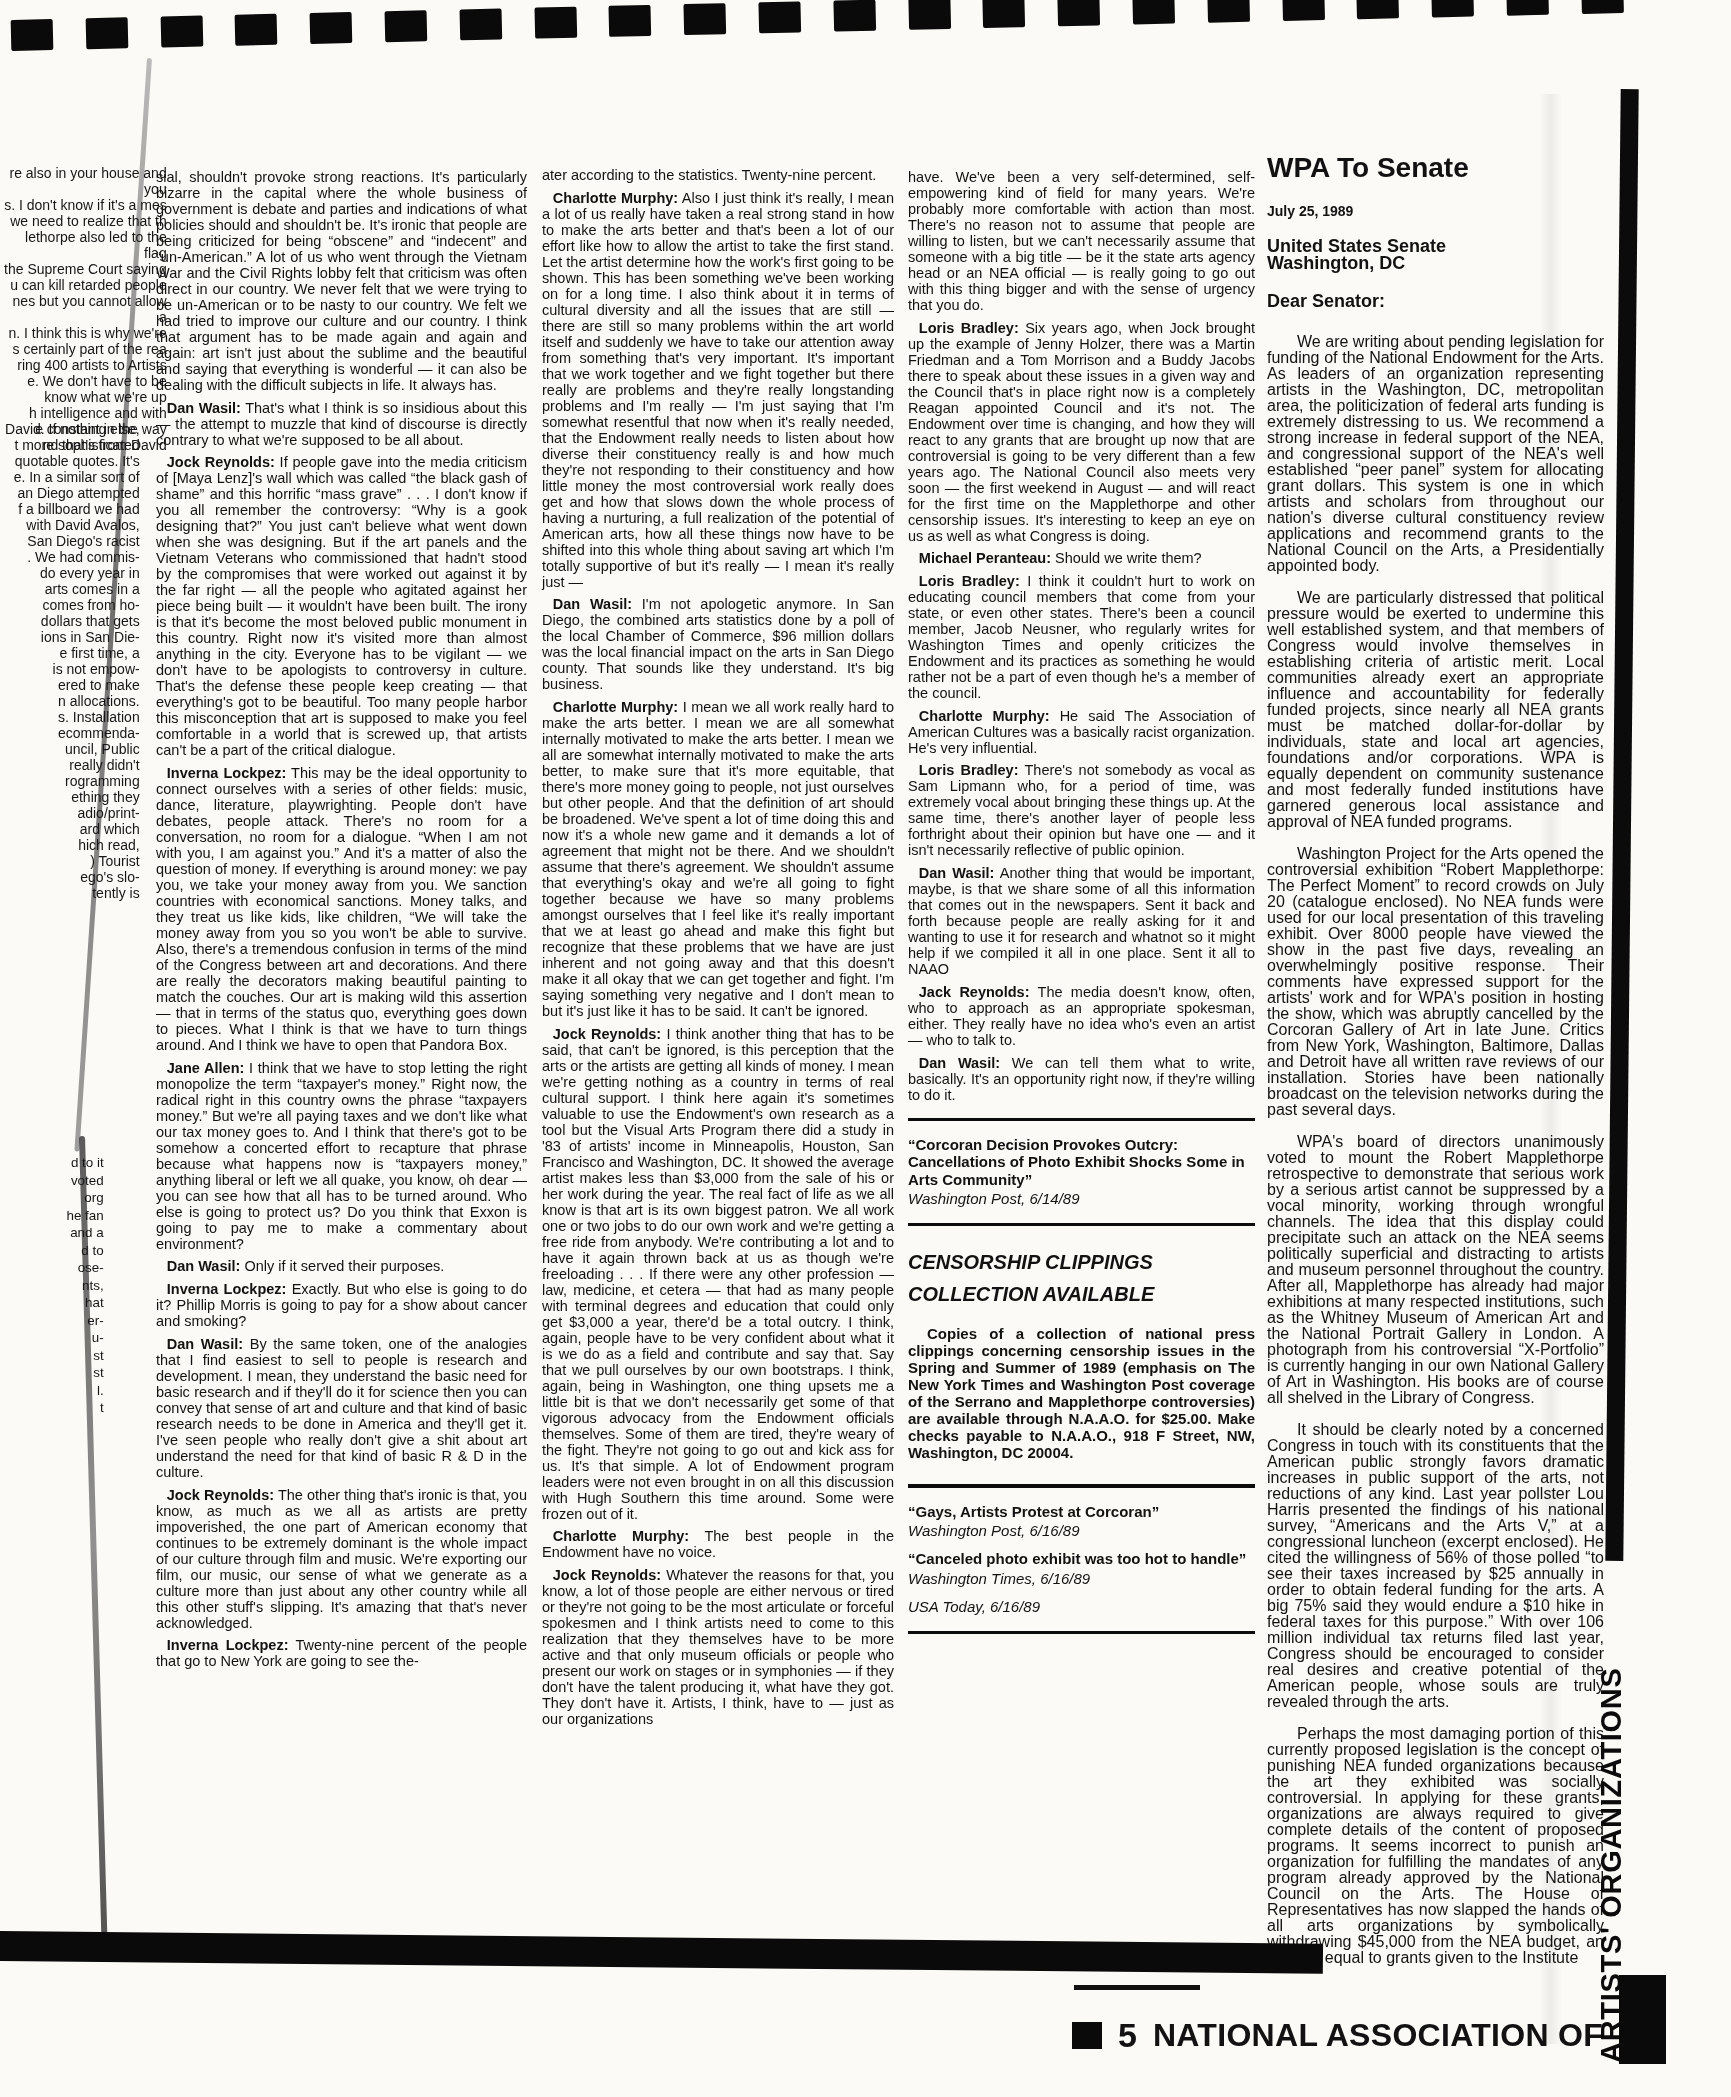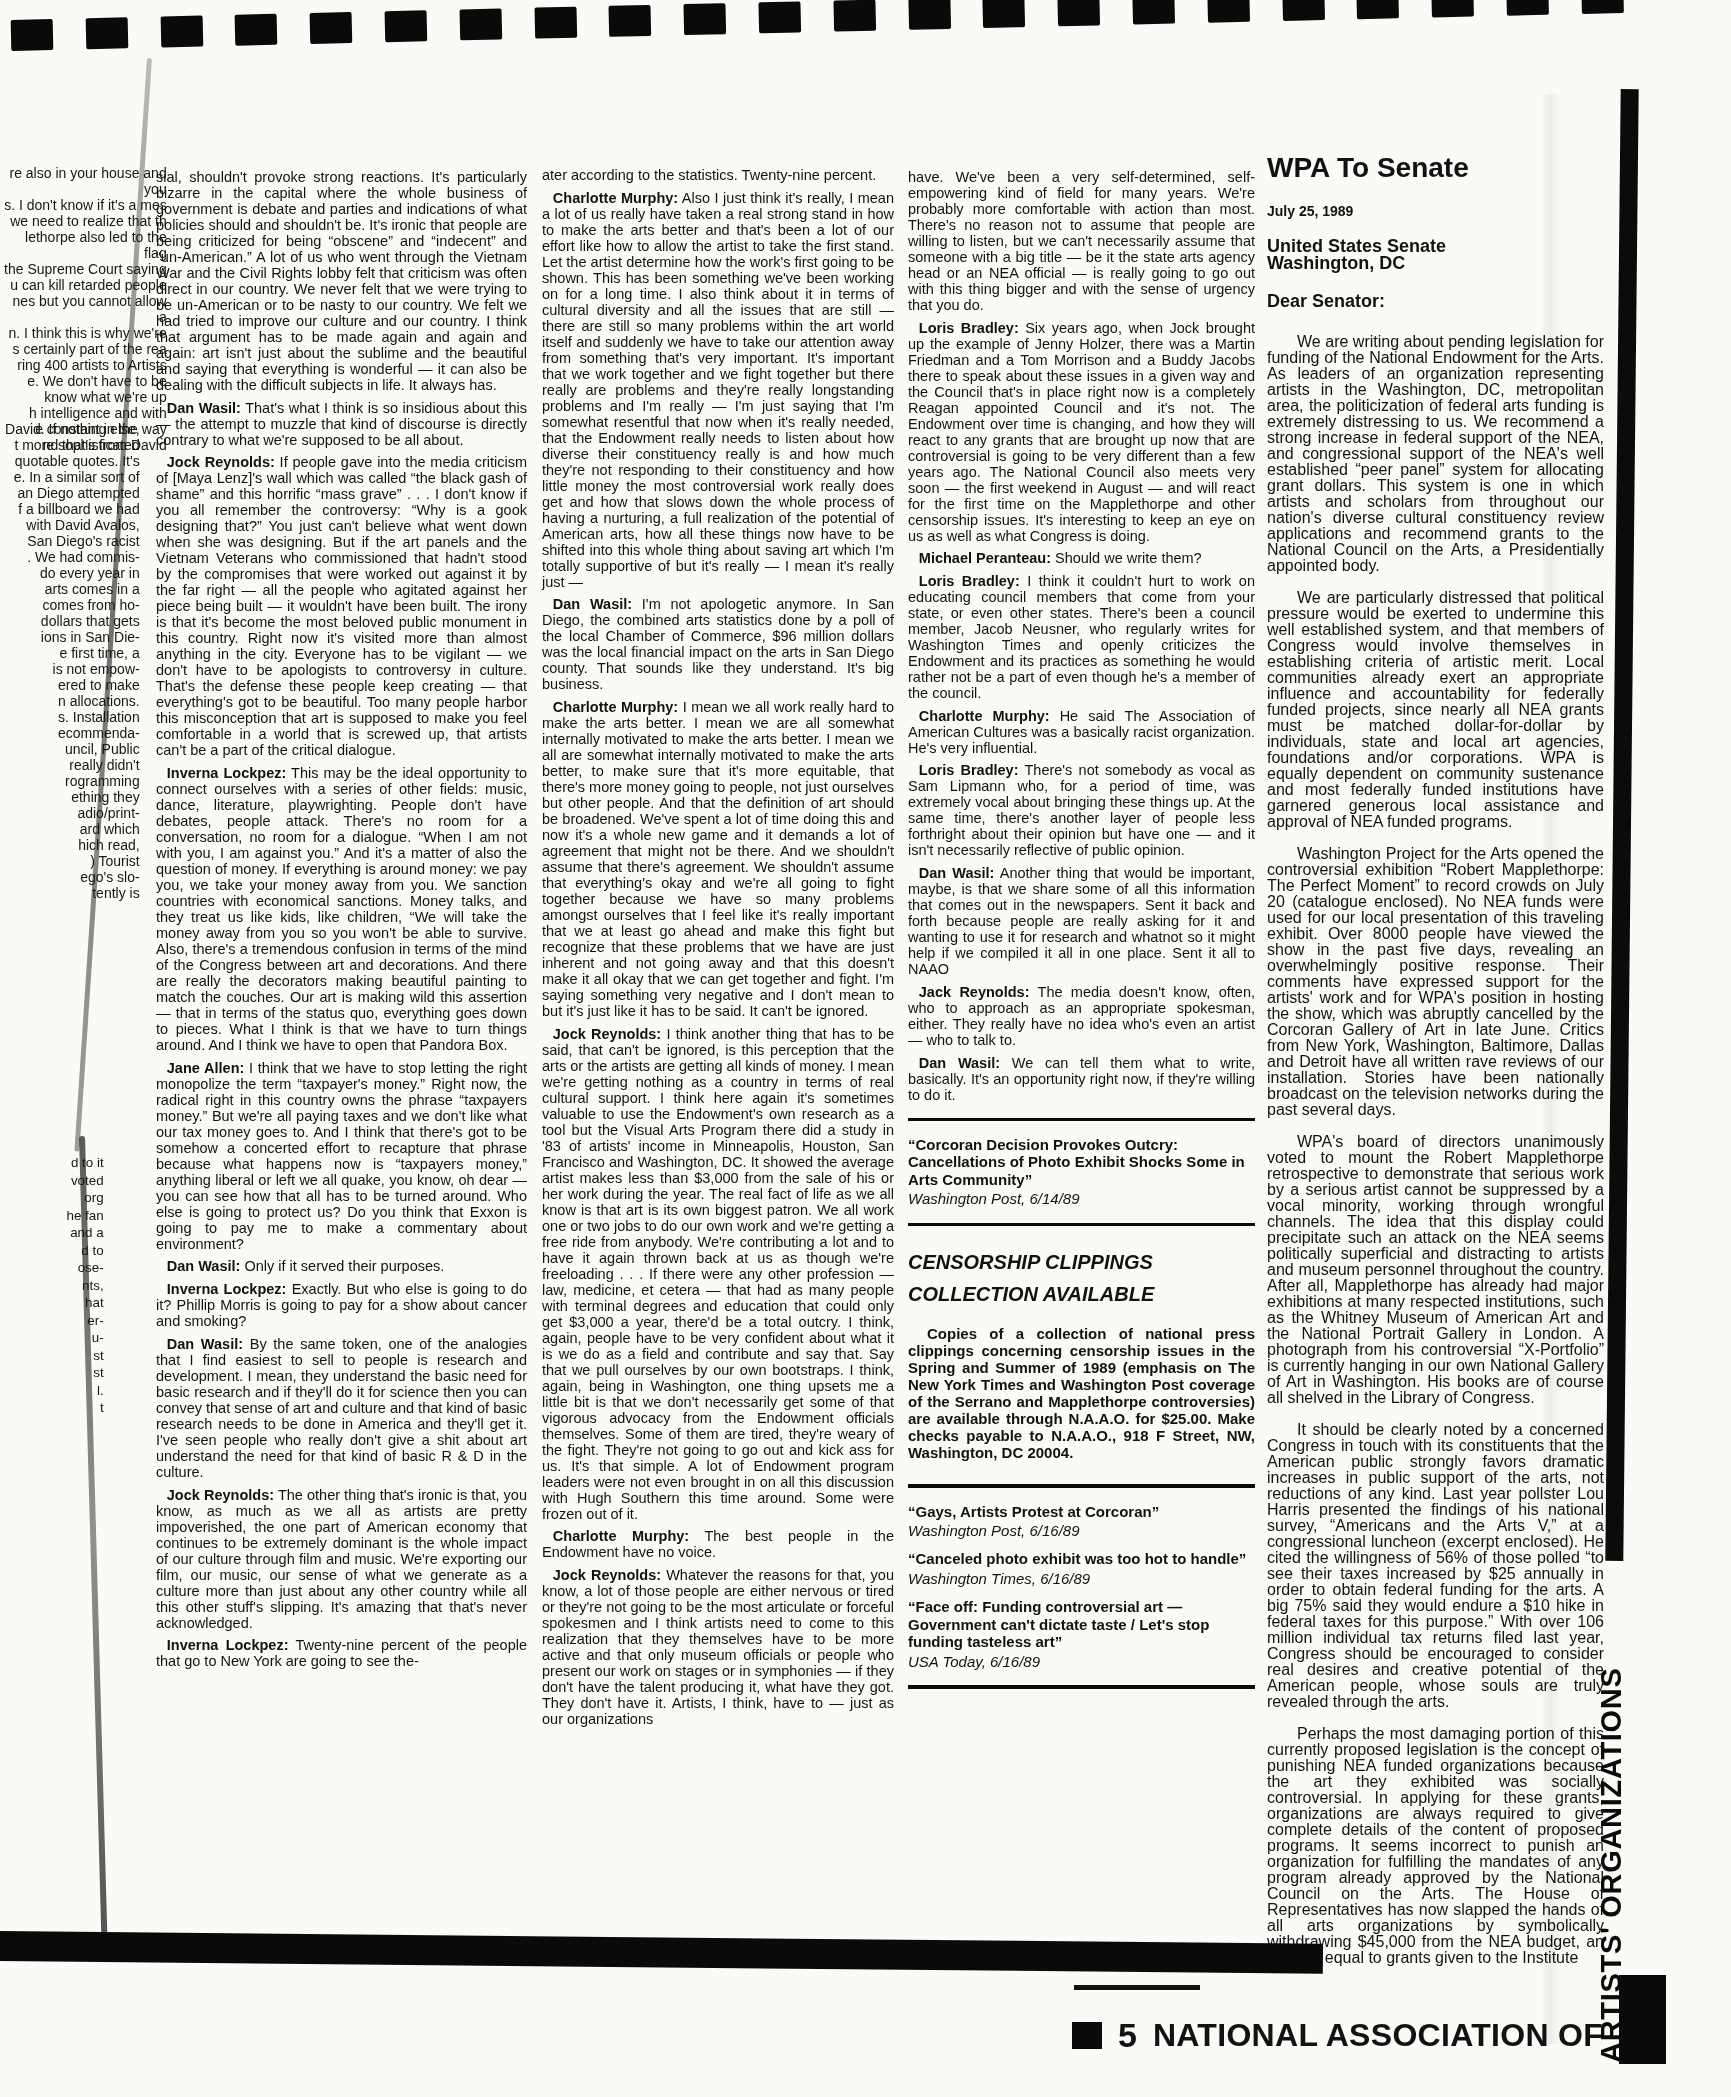--- a/index.html
+++ b/index.html
@@ -201,21 +201,20 @@
 
     <h2 class="cens-title"><span>CENSORSHIP CLIPPINGS</span><br><span>COLLECTION AVAILABLE</span></h2>
     <p class="cens-body">Copies of a collection of national press clippings concerning censorship issues in the Spring and Summer of 1989 (emphasis on The New York Times and Washington Post coverage of the Serrano and Mapplethorpe controversies) are available through N.A.A.O. for $25.00. Make checks payable to N.A.A.O., 918 F Street, NW, Washington, DC 20004.</p>
 
     <div class="rule"></div>
     <div>
       <p class="cite-head">“Gays, Artists Protest at Corcoran”</p>
       <p class="cite-src">Washington Post, 6/16/89</p>
       <p class="cite-head">“Canceled photo exhibit was too hot to handle”</p>
       <p class="cite-src">Washington Times, 6/16/89</p>
-      <p class="cite-head">“Face off: Funding controversial art — Government can't dictate taste / Let's stop funding tasteless art”</p>
       <p class="cite-src">USA Today, 6/16/89</p>
     </div>
     <div class="rule"></div>
   </div>
 
   <div class="col col4">
     <h1 class="letter-title">WPA To Senate</h1>
     <p class="letter-date">July 25, 1989</p>
     <p class="letter-addr">United States Senate
 Washington, DC</p>

